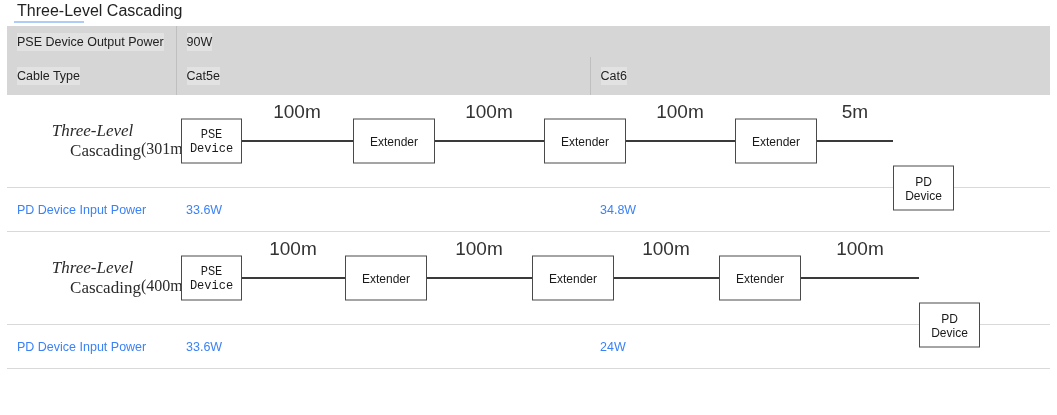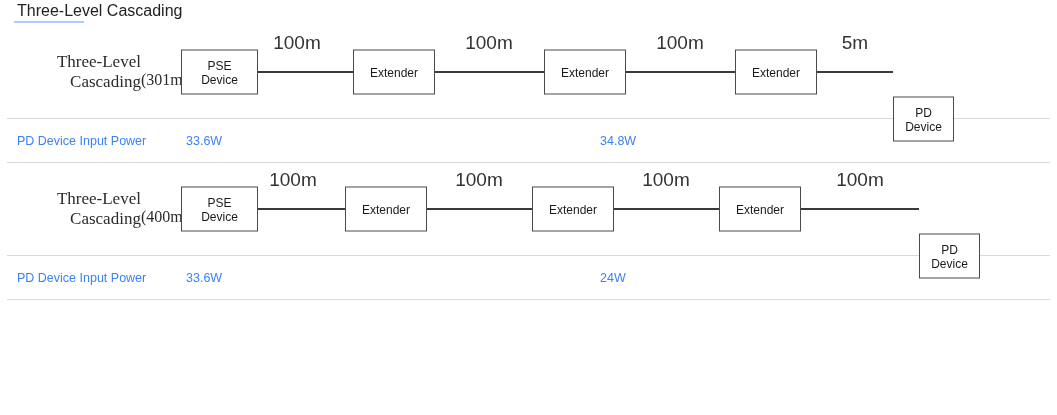--- a/index.html
+++ b/index.html
@@ -94,21 +94,21 @@
   
   .casc-label {
     font-family: "Liberation Serif", "DejaVu Serif", serif;
     font-size: 17px;
     color: #2b2b2b;
     line-height: 20px;
     text-align: center;
     padding: 0 6px;
     white-space: nowrap;
   }
-  .casc-label .l1 { display: block; text-align: right; padding-left: 2px;}
+  .casc-label .l1 { display: block; text-align: center; padding-left: 2px; font-style: italic;}
   .casc-label .l2 { display: block; text-align: left; padding-left: 28px;}
   .casc-wrap {
     position: relative;
     display: inline-block;
   }
   .casc-paren {
     font-family: "Liberation Serif", "DejaVu Serif", serif;
     font-size: 16px;
     position: absolute;
     left: 100%;
@@ -132,21 +132,21 @@
     display: flex;
     align-items: center;
     justify-content: center;
     text-align: center;
     font-size: 12px;
     line-height: 14px;
     color: #1a1a1a;
     font-family: "Liberation Sans", sans-serif;
     z-index: 2;
   }
-  .node.pse    { width: 77px; height: 45px; }
+  .node.pse    { width: 61px; height: 45px; font-family: Liberation Mono, monospace; }
   .node.ext    { width: 82px; height: 45px; }
   .node.pd     { width: 61px; height: 45px; margin-top: 47px; }
 
   .link {
     position: absolute;
     top: 50%;
     height: 2px;
     background: #3a3a3a;
     transform: translateY(-1px);
     z-index: 1;
@@ -169,21 +169,40 @@
 <div class="title-underline"></div>
 
 <table class="spec-table">
   <colgroup>
     <col class="col-label">
     <col class="col-cat5e">
     <col class="col-cat6">
   </colgroup>
   <tbody>
 
-
+    <tr class="row-gray r-pse">
+      <td>
+        <div class="cell-inner"><span class="hl">PSE Device Output Power</span></div>
+      </td>
+      <td colspan="2">
+        <div class="cell-inner"><span class="hl">90W</span></div>
+      </td>
+    </tr>
+
+    <tr class="row-gray r-cable">
+      <td>
+        <div class="cell-inner"><span class="hl">Cable Type</span></div>
+      </td>
+      <td>
+        <div class="cell-inner"><span class="hl">Cat5e</span></div>
+      </td>
+      <td>
+        <div class="cell-inner"><span class="hl">Cat6</span></div>
+      </td>
+    </tr>
 
     <tr class="row-white r-diagram line-bottom">
       <td>
         <div class="casc-label">
           <span class="casc-wrap">
             <span class="l1">Three-Level</span>
             <span class="l2">Cascading</span>
             <span class="casc-paren">(301m)</span>
           </span>
         </div>

